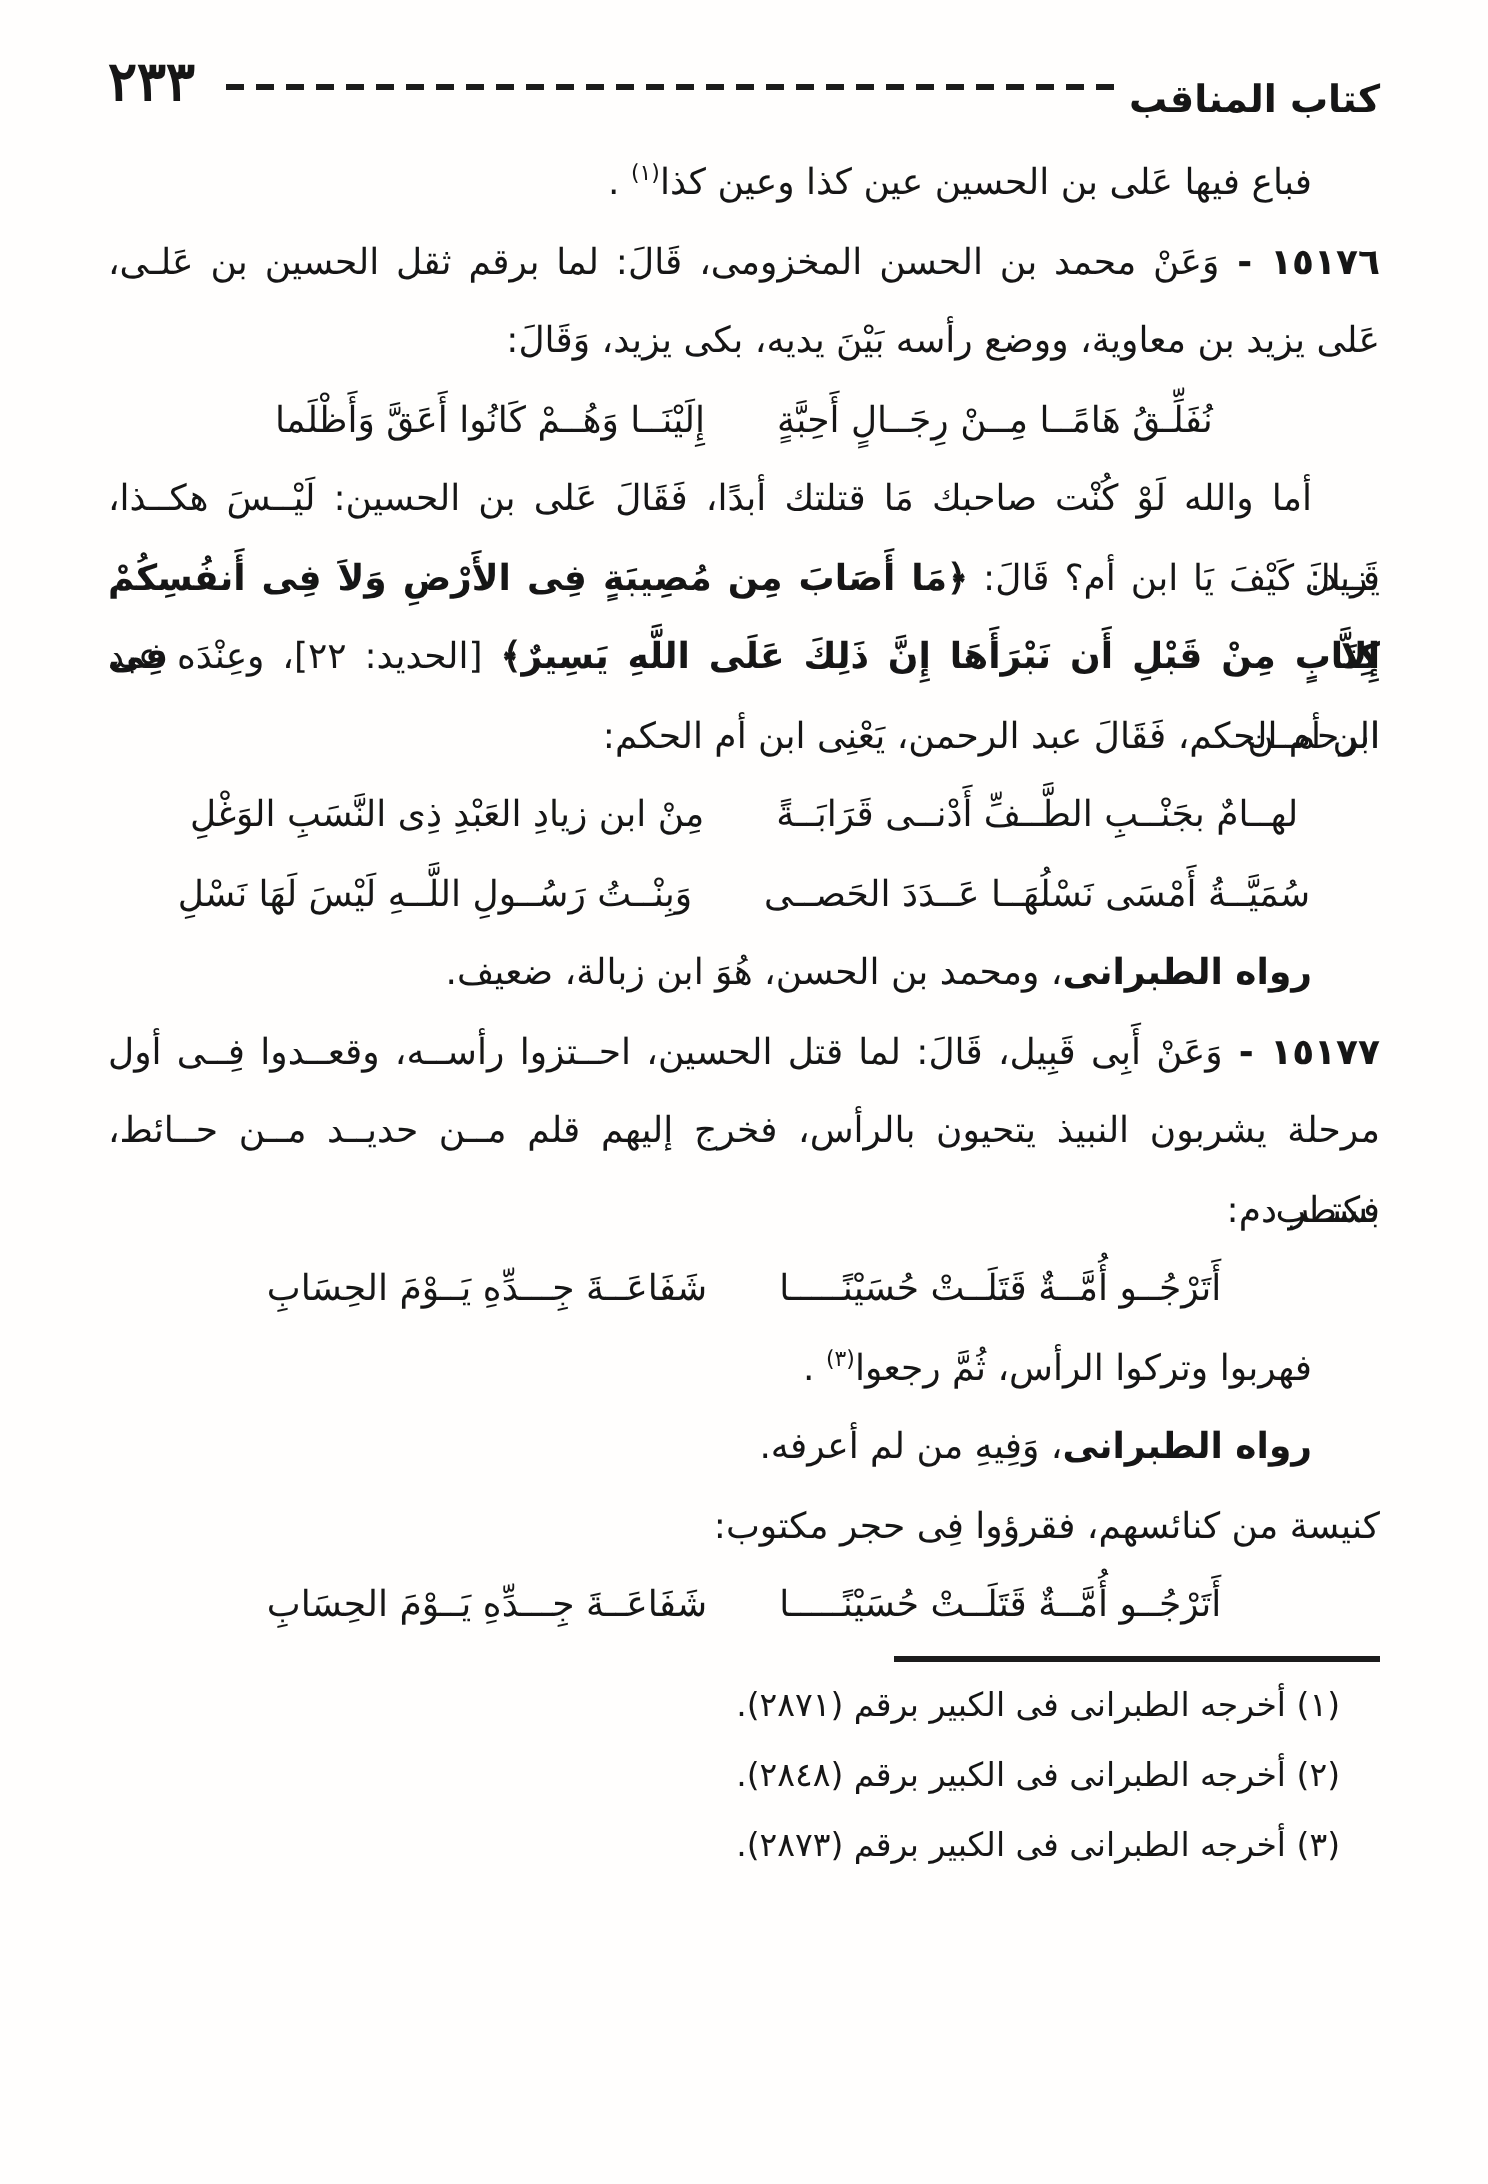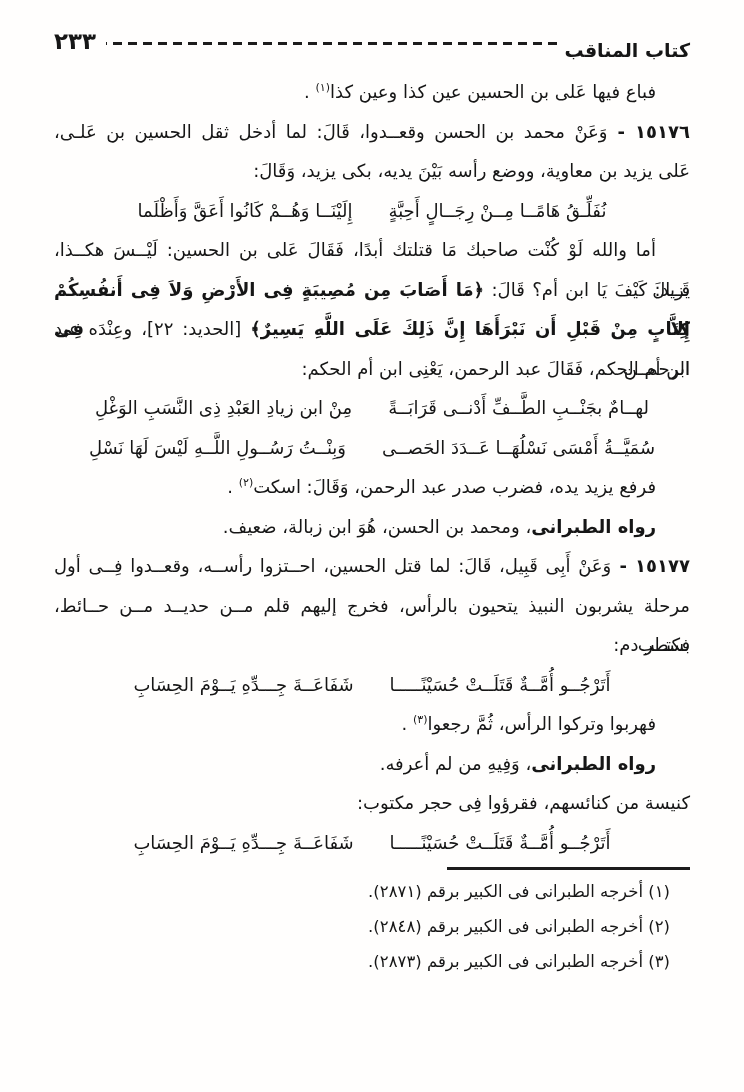--- a/index.html
+++ b/index.html
@@ -9,21 +9,21 @@
     direction:rtl;
     font-family:"DejaVu Sans",sans-serif;
     padding:24px 54px 0 54px;
     position:relative;overflow:hidden;
   }
   
   .header{display:flex;align-items:center;height:34px;font-weight:bold;}
   .title{font-size:19px;white-space:nowrap;margin-top:17px;}
   .dashes{flex:1;height:3px;margin:4px 8px 0 10px;
     background:repeating-linear-gradient(to left,#1c1c1c 0 9px,transparent 9px 15px);}
-  .pagenum{font-size:23px;white-space:nowrap;letter-spacing:2px;}
+  .pagenum{font-size:27px;white-space:nowrap;letter-spacing:2px;font-family:Liberation Serif, serif;}
   
   .bodytext{margin-top:14px;}
   .line{margin:0;height:39.5px;line-height:39.5px;font-size:18px;text-align:right;}
   .line.full{text-align:justify;text-align-last:justify;}
   .line.indent{text-indent:34px;}
   .b{font-weight:bold;}
   .fnref{font-size:11px;vertical-align:super;line-height:0;}
   .verse{display:flex;justify-content:center;gap:36px;height:39.5px;line-height:39.5px;font-size:18px;}
   .hemi{white-space:nowrap;}
   
@@ -37,39 +37,38 @@
 
 <div class="page">
   <div class="header">
     <span class="title">كتاب المناقب</span>
     <span class="dashes"></span>
     <span class="pagenum">٢٣٣</span>
   </div>
 
   <div class="bodytext">
       <p class="line indent"><span>فباع فيها عَلى بن الحسين عين كذا وعين كذا</span><sup class="fnref">(١)</sup><span> .</span></p>
-      <p class="line full"><span class="b">١٥١٧٦ - </span><span>وَعَنْ محمد بن الحسن وقعــدوا، قَالَ: لما أدخل ثقل الحسين بن عَلـى،</span></p>
+      <p class="line full"><span class="b">١٥١٧٦ - </span><span>وَعَنْ محمد بن الحسن المخزومى، قَالَ: لما برقم ثقل الحسين بن عَلـى،</span></p>
       <p class="line"><span>عَلى يزيد بن معاوية، ووضع رأسه بَيْنَ يديه، بكى يزيد، وَقَالَ:</span></p>
       <div class="verse">
         <span class="hemi">نُفَلِّـقُ هَامًــا مِــنْ رِجَــالٍ أَحِبَّةٍ</span>
         <span class="hemi">إِلَيْنَــا وَهُــمْ كَانُوا أَعَقَّ وَأَظْلَما</span>
       </div>
       <p class="line full indent"><span>أما والله لَوْ كُنْت صاحبك مَا قتلتك أبدًا، فَقَالَ عَلى بن الحسين: لَيْــسَ هكــذا، قَــالَ</span></p>
       <p class="line full"><span>يزيد: كَيْفَ يَا ابن أم؟ قَالَ: </span><span class="b">﴿مَا أَصَابَ مِن مُصِيبَةٍ فِى الأَرْضِ وَلاَ فِى أَنفُسِكُمْ إِلاَّ فِى</span></p>
       <p class="line full"><span class="b">كِتَابٍ مِنْ قَبْلِ أَن نَبْرَأَهَا إِنَّ ذَلِكَ عَلَى اللَّهِ يَسِيرٌ﴾</span><span> [الحديد: ٢٢]، وعِنْدَه عبد الرحمــن</span></p>
       <p class="line"><span>ابن أم الحكم، فَقَالَ عبد الرحمن، يَعْنِى ابن أم الحكم:</span></p>
       <div class="verse">
         <span class="hemi">لهــامٌ بجَنْــبِ الطَّــفِّ أَدْنــى قَرَابَــةً</span>
         <span class="hemi">مِنْ ابن زيادِ العَبْدِ ذِى النَّسَبِ الوَغْلِ</span>
       </div>
       <div class="verse">
         <span class="hemi">سُمَيَّــةُ أَمْسَى نَسْلُهَــا عَــدَدَ الحَصــى</span>
         <span class="hemi">وَبِنْــتُ رَسُــولِ اللَّــهِ لَيْسَ لَهَا نَسْلِ</span>
       </div>
-      <p class="line indent"><span>فرفع يزيد يده، فضرب صدر عبد الرحمن، وَقَالَ: اسكت</span><sup class="fnref">(٢)</sup><span> .</span></p>
       <p class="line indent"><span class="b">رواه الطبرانى</span><span>، ومحمد بن الحسن، هُوَ ابن زبالة، ضعيف.</span></p>
       <p class="line full"><span class="b">١٥١٧٧ - </span><span>وَعَنْ أَبِى قَبِيل، قَالَ: لما قتل الحسين، احــتزوا رأســه، وقعــدوا فِــى أول</span></p>
       <p class="line full"><span>مرحلة يشربون النبيذ يتحيون بالرأس، فخرج إليهم قلم مــن حديــد مــن حــائط، فكتــب</span></p>
       <p class="line"><span>بسطر دم:</span></p>
       <div class="verse">
         <span class="hemi">أَتَرْجُــو أُمَّــةٌ قَتَلَــتْ حُسَيْنًـــــا</span>
         <span class="hemi">شَفَاعَــةَ جِـــدِّهِ يَــوْمَ الحِسَابِ</span>
       </div>
       <p class="line indent"><span>فهربوا وتركوا الرأس، ثُمَّ رجعوا</span><sup class="fnref">(٣)</sup><span> .</span></p>
       <p class="line indent"><span class="b">رواه الطبرانى</span><span>، وَفِيهِ من لم أعرفه.</span></p>

